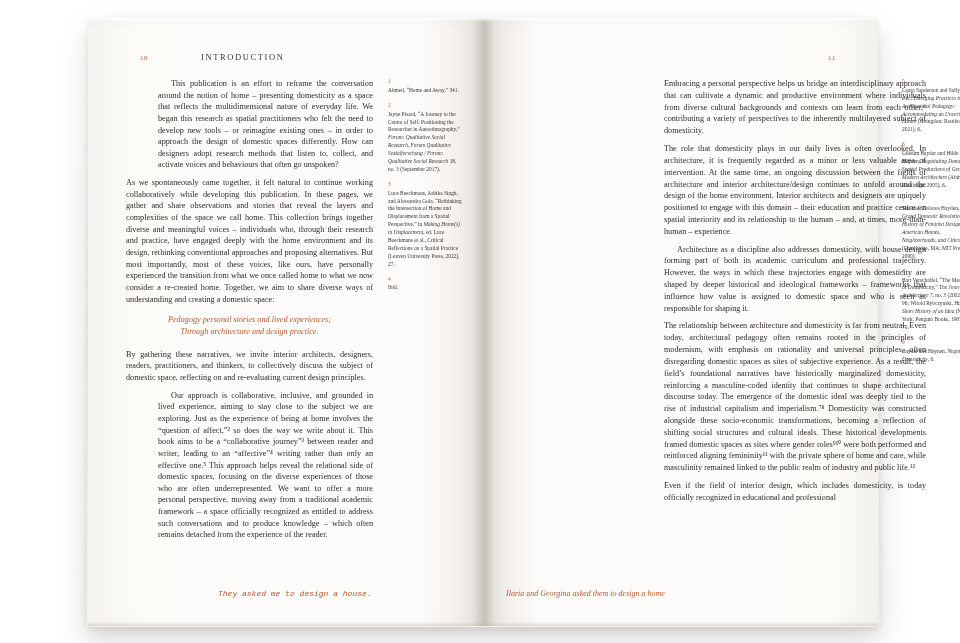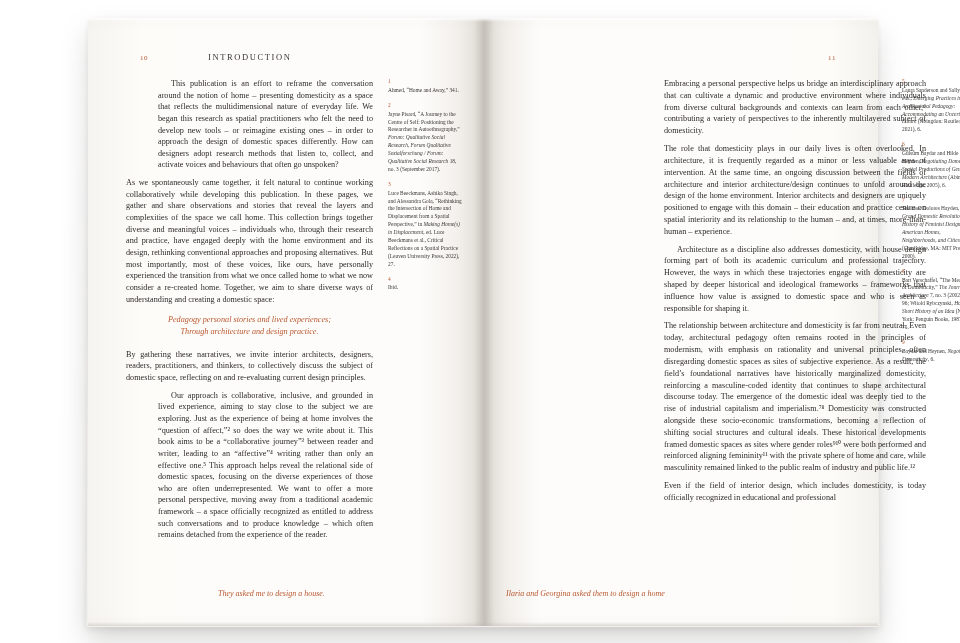--- a/index.html
+++ b/index.html
@@ -99,21 +99,21 @@
     font-size: 7px;
     letter-spacing: 0.6px;
     color: #b9572f;
   }
   .folio.l { left: 52px; }
   .folio.r { right: 42px; }
 
   .running-head {
     position: absolute;
     top: 34px;
-    left: 120px;
+    left: 113px;
     font-family: "Liberation Serif", serif;
     font-size: 8.5px;
     letter-spacing: 1.6px;
     color: #3a3634;
   }
 
   
   .col-main-left {
     position: absolute;
     left: 38px;
@@ -177,21 +177,21 @@
   .col-main-right p.it { font-style: italic; margin-bottom: 2px; }
 
   
   .footer-quote {
     position: absolute;
     bottom: 28px;
     color: #b9572f;
     font-style: italic;
     font-size: 8px;
   }
-  .footer-quote.l { left: 130px; }
+  .footer-quote.l { left: 130px; font-family: Liberation Mono, monospace; }
   .footer-quote.r { left: 418px; }
 </style>
 </head>
 <body>
 
 <div class="scene">
   <div class="book">
     <div class="stack"></div>
 
     <div class="page left">

